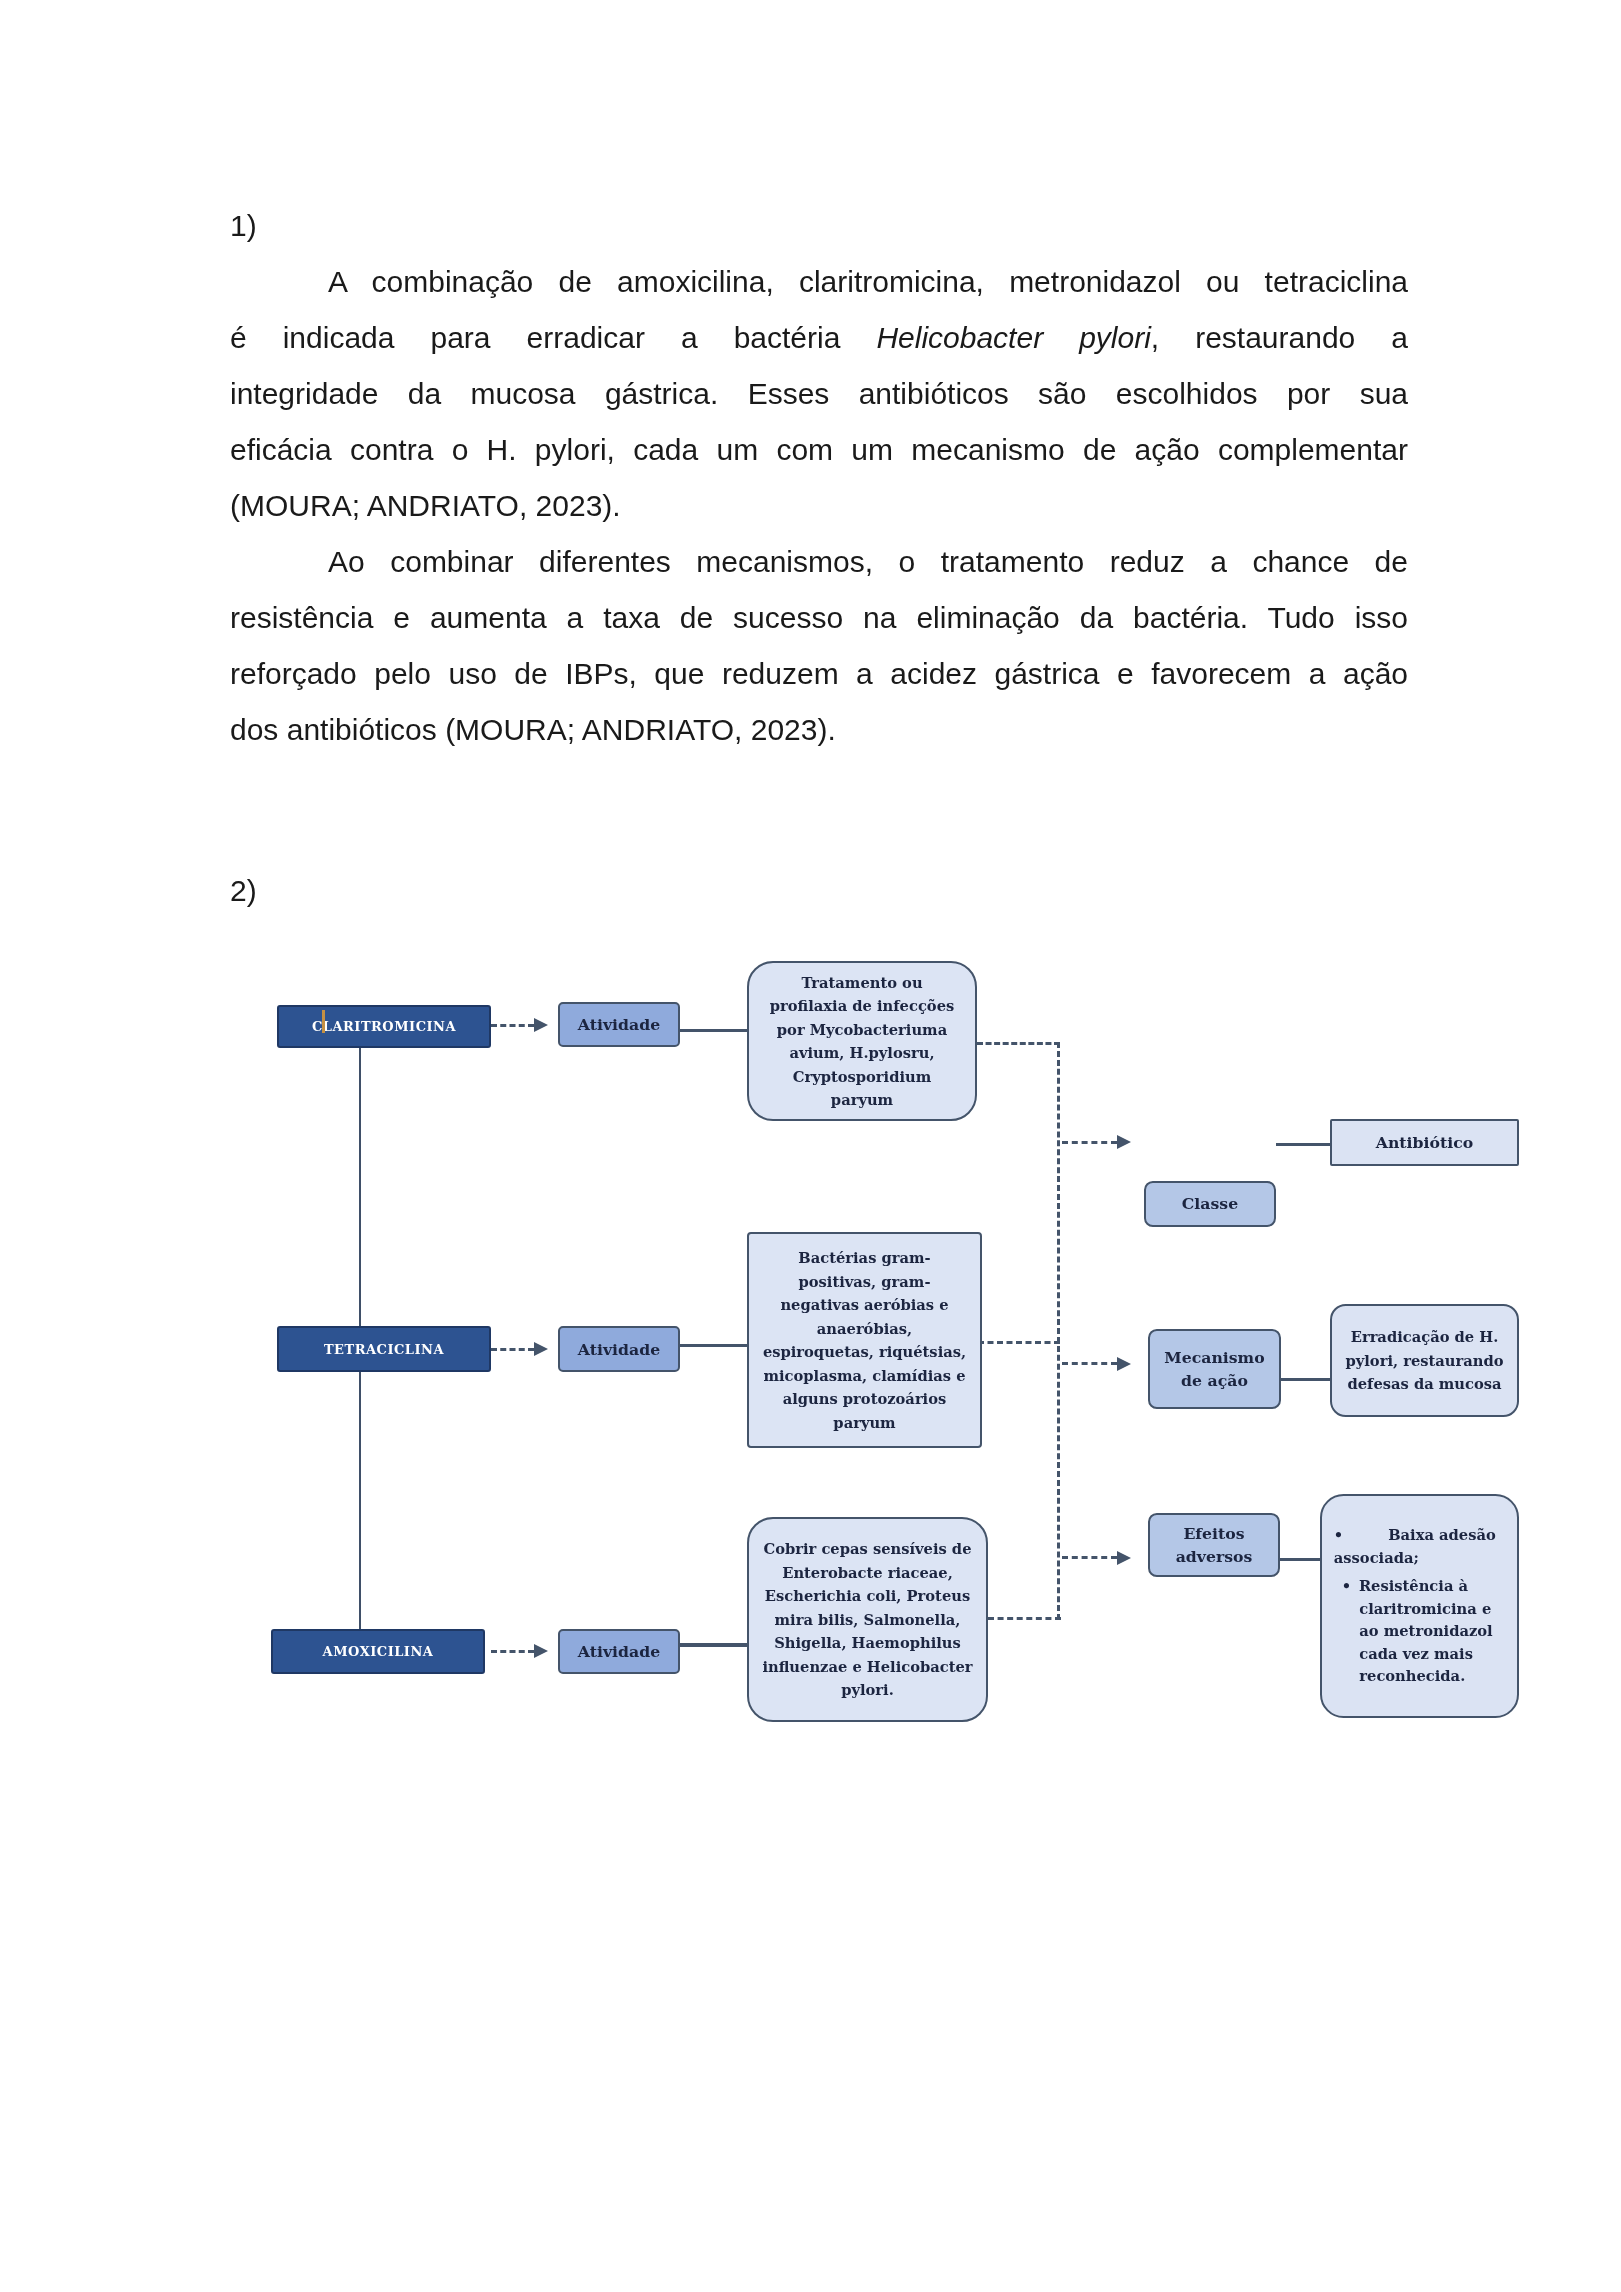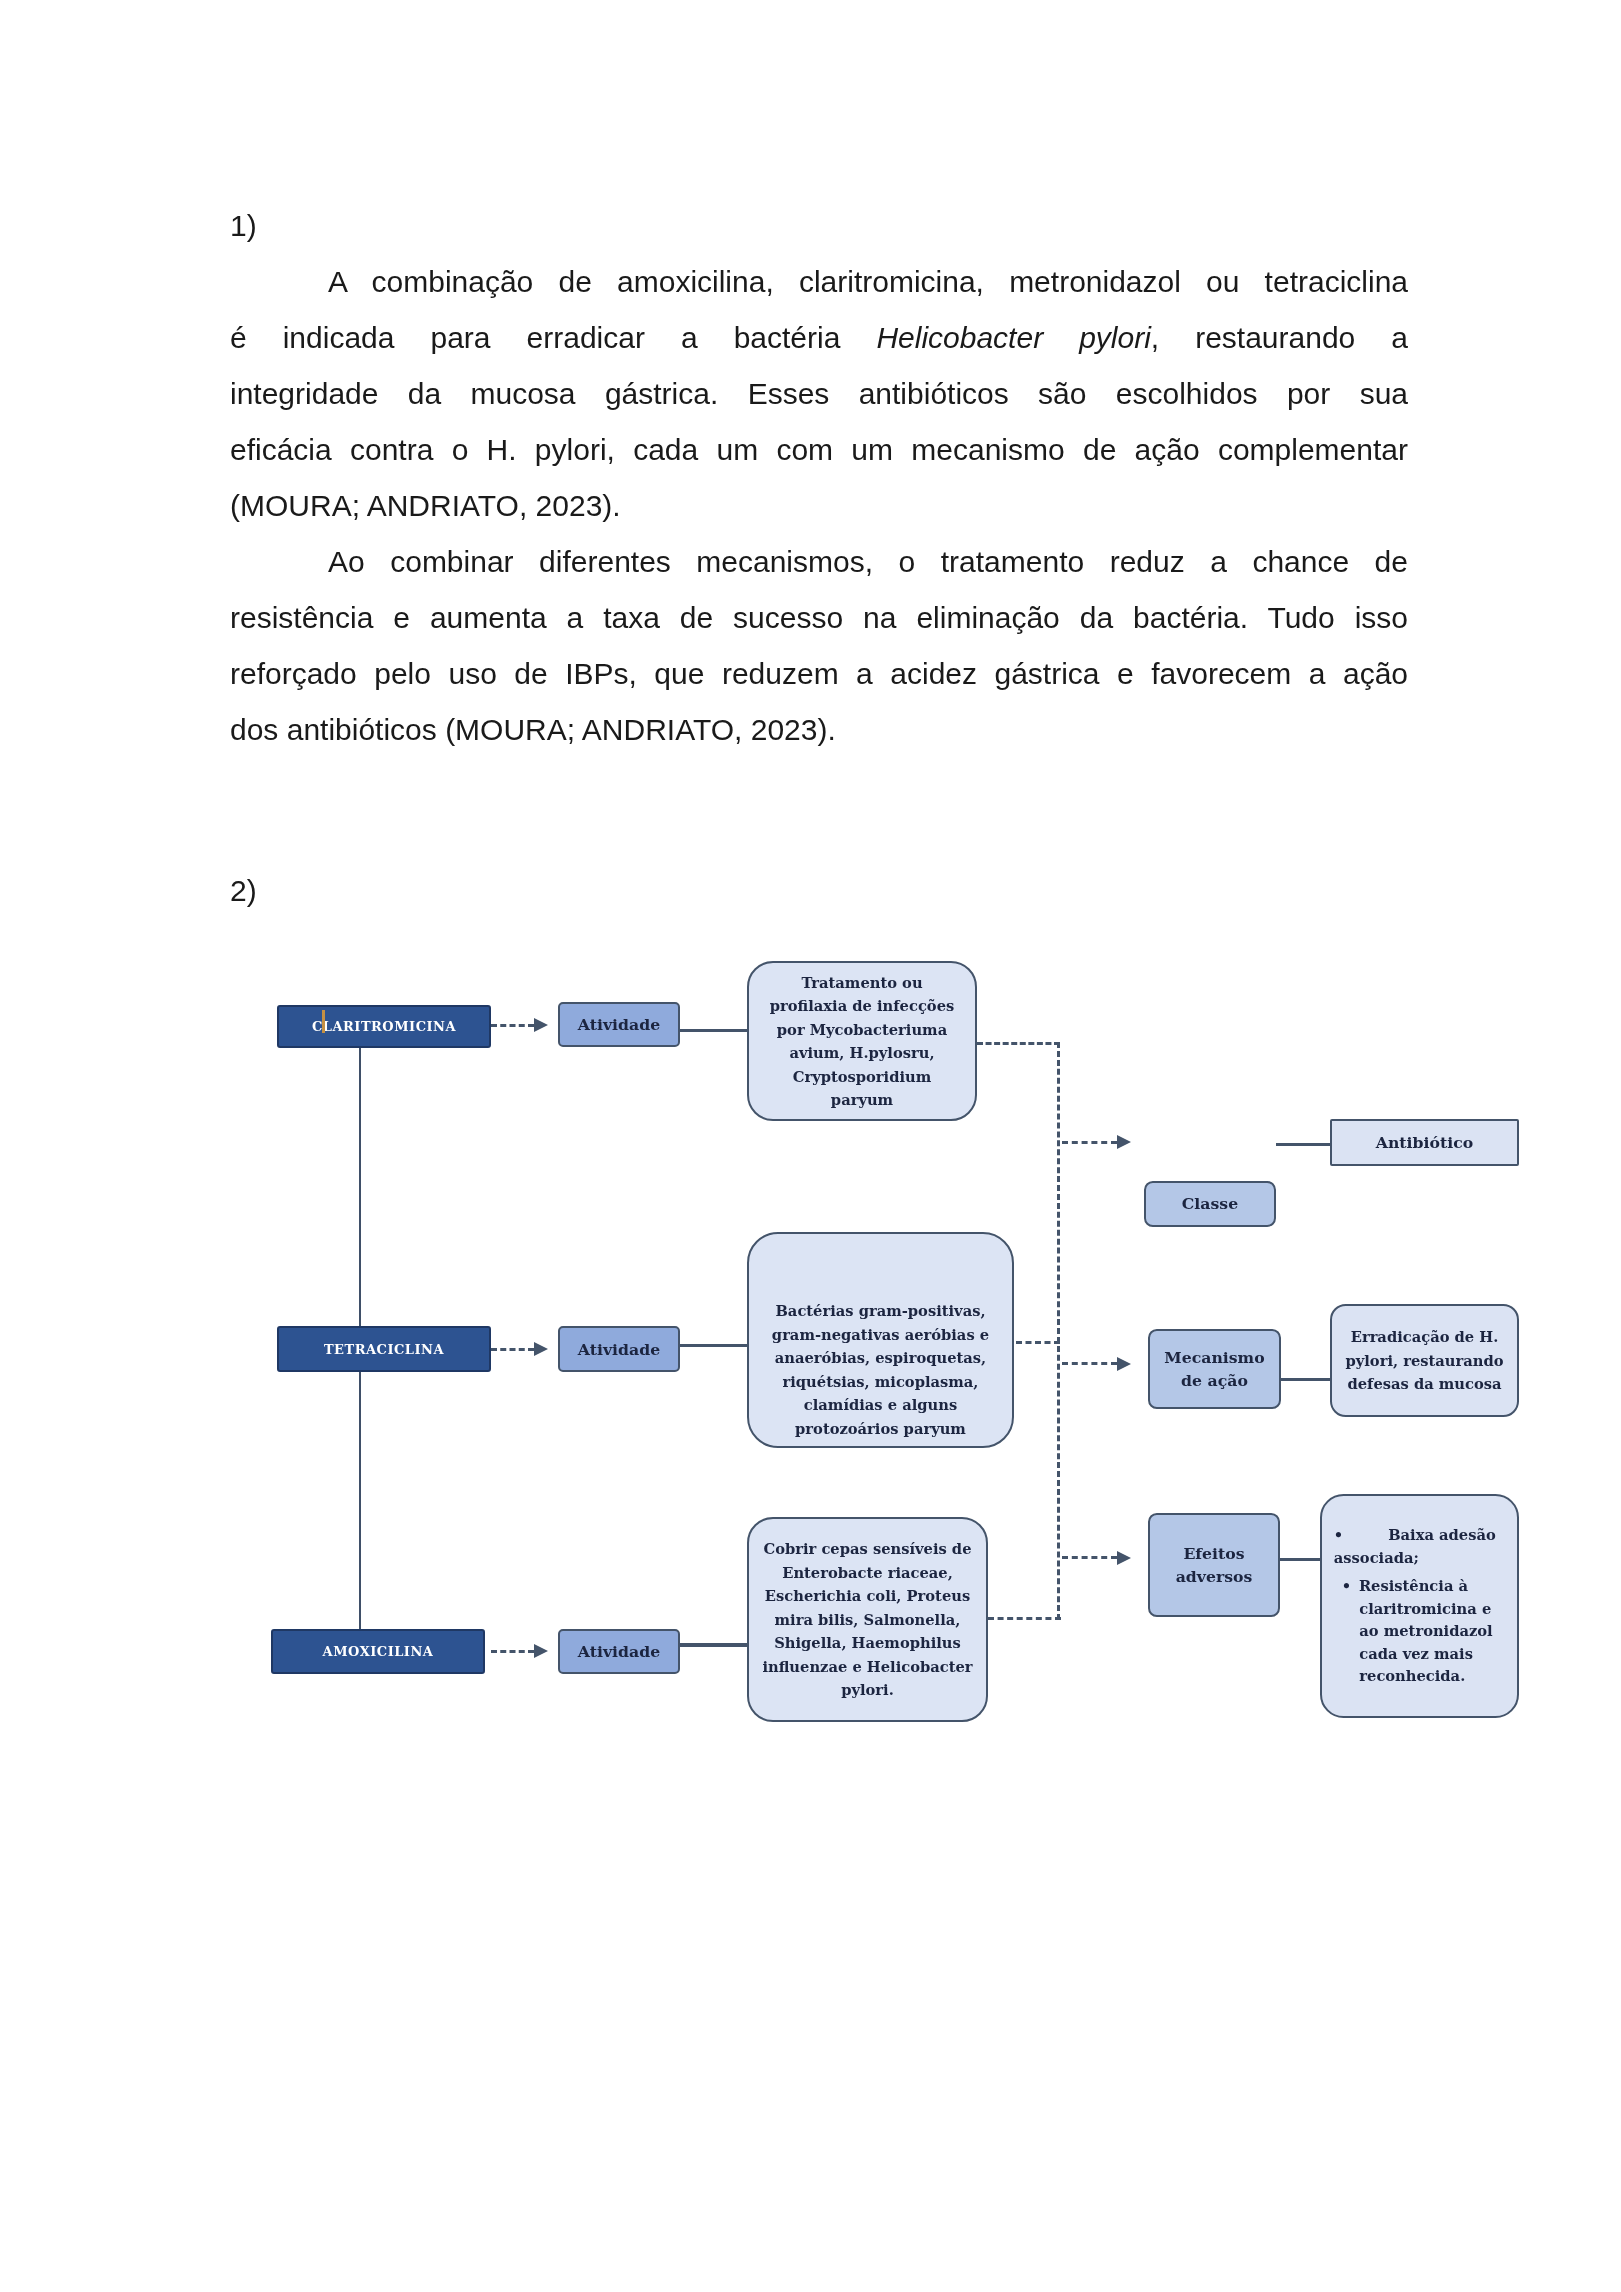--- a/index.html
+++ b/index.html
@@ -102,21 +102,21 @@
       <span>Atividade</span>
     </div>
 
     <div class="hs" style="left:679px;top:1029px;width:68px;"></div>
     <div class="hs" style="left:679px;top:1344px;width:68px;"></div>
     <div class="hs thick" style="left:679px;top:1643px;width:68px;"></div>
 
     <div class="node big" style="left:747px;top:961px;width:230px;height:160px;">
       <span>Tratamento ou profilaxia de infecções por Mycobacteriuma avium, H.pylosru, Cryptosporidium paryum</span>
     </div>
-    <div class="node big" style="left:747px;top:1232px;width:267px;height:216px;border-radius:31px;align-items:flex-end;">
+    <div class="node big" style="left:747px;top:1232px;width:235px;height:216px;border-radius:4px;">
       <span>Bactérias gram-positivas, gram-negativas aeróbias e anaeróbias, espiroquetas, riquétsias, micoplasma, clamídias e alguns protozoários paryum</span>
     </div>
     <div class="node big" style="left:747px;top:1517px;width:241px;height:205px;">
       <span>Cobrir cepas sensíveis de Enterobacte riaceae, Escherichia coli, Proteus mira bilis, Salmonella, Shigella, Haemophilus influenzae e Helicobacter pylori.</span>
     </div>
 
     <div class="hd" style="left:977px;top:1042px;width:83px;"></div>
     <div class="hd" style="left:978px;top:1341px;width:82px;"></div>
     <div class="hd" style="left:988px;top:1617px;width:73px;"></div>
     <div class="vd" style="left:1057px;top:1042px;height:578px;"></div>
@@ -137,21 +137,21 @@
     </div>
 
     <div class="node lblbox" style="left:1148px;top:1329px;width:133px;height:80px;">
       <span>Mecanismo de ação</span>
     </div>
     <div class="hs" style="left:1281px;top:1378px;width:49px;"></div>
     <div class="node valbox" style="left:1330px;top:1304px;width:189px;height:113px;border-radius:15.7px;font-size:14.7px;">
       <span>Erradicação de H. pylori, restaurando defesas da mucosa</span>
     </div>
 
-    <div class="node lblbox" style="left:1148px;top:1513px;width:132px;height:104px;">
+    <div class="node lblbox" style="left:1148px;top:1513px;width:132px;height:64px;">
       <span>Efeitos adversos</span>
     </div>
     <div class="hs" style="left:1280px;top:1558px;width:40px;"></div>
     <div class="node valbox adverse" style="left:1320px;top:1494px;width:199px;height:224px;">
       <div class="bitem b1"><span class="blt">•</span><span>Baixa adesão associada;</span></div>
       <div class="bitem b2"><span class="blt">•</span><span>Resistência à claritromicina e ao metronidazol cada vez mais reconhecida.</span></div>
     </div>
 
   </div>
 </div>

